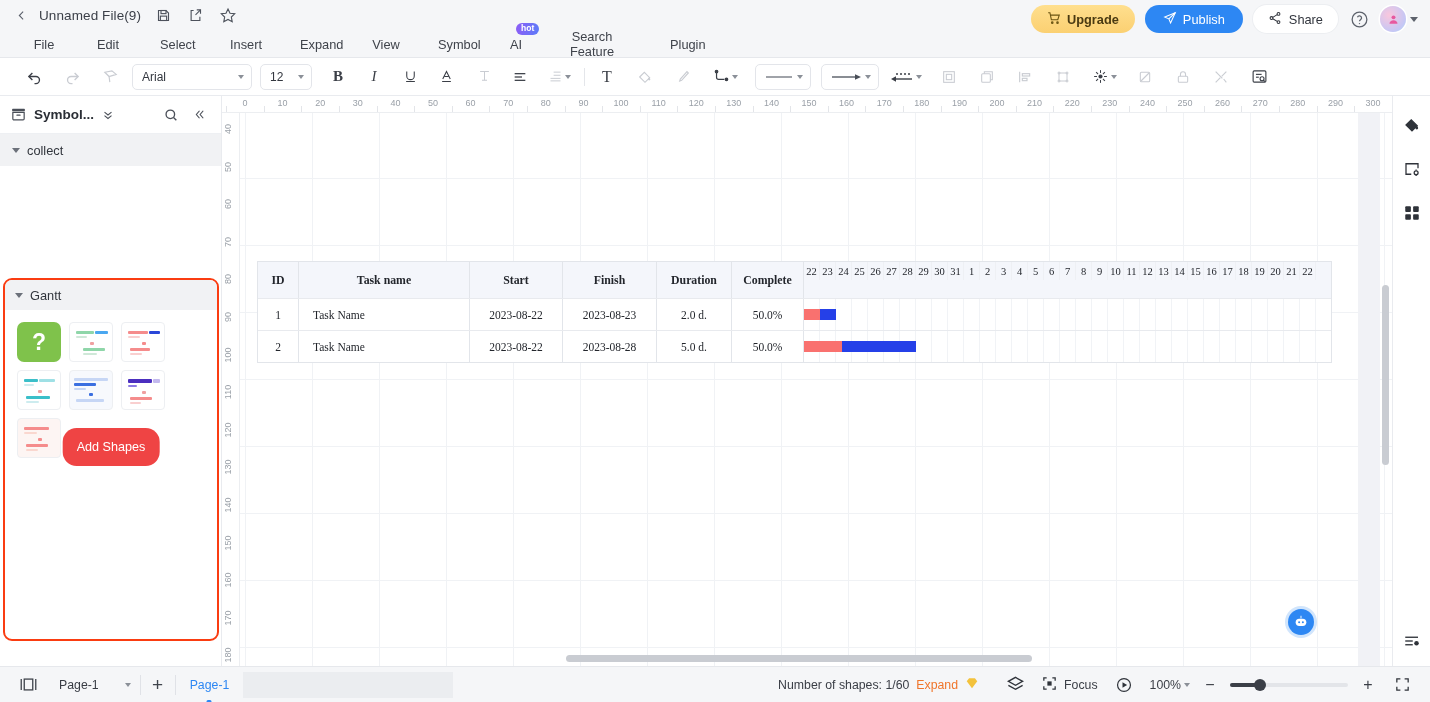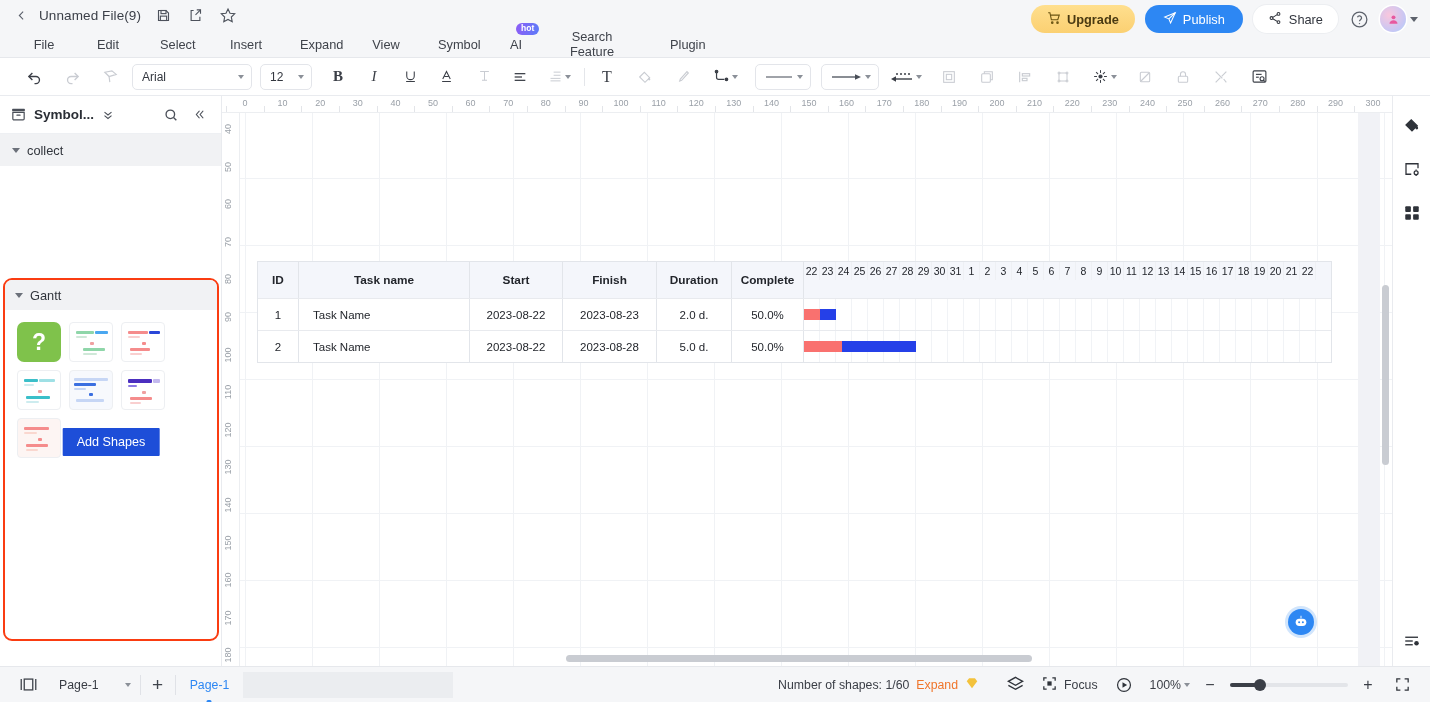--- a/index.html
+++ b/index.html
@@ -137,22 +137,22 @@
     display: flex; align-items: center; justify-content: center;
   }
   .thumb.active::after {
     content: ""; position: absolute; left: 9px; bottom: -8px;
     border-left: 8px solid #7fc24b; border-bottom: 9px solid transparent;
   }
   .qmark { color: #fff; font-size: 23px; font-weight: bold; line-height: 1; }
   .mini { position:absolute; border-radius: 1px; }
   .addshapes {
     position: absolute; left: 50%; transform: translateX(-50%); top: 148px;
-    background: #1d4ed8; color: #fff; font-size: 12.6px; border-radius: 1px;
-    padding: 7px 14px; cursor: pointer; white-space: nowrap;
+    background: #ef4444; color: #fff; font-size: 12.6px; border-radius: 14px;
+    padding: 12px 14px; cursor: pointer; white-space: nowrap;
   }
 
   
   .ruler-h {
     position: absolute; left: 222px; top: 96px; width: 1180px; height: 17px;
     background: #fff; border-bottom: 1px solid #eceef1; overflow: hidden;
   }
   .ruler-v {
     position: absolute; left: 222px; top: 113px; width: 18px; height: 553px;
     background: #fff; border-right: 1px solid #eceef1; overflow: hidden;
@@ -166,20 +166,21 @@
 
   
   .canvas {
     position: absolute; left: 240px; top: 113px; width: 1162px; height: 553px;
     background: #fff; overflow: hidden;
     background-image:
       linear-gradient(to right, #f0f2f5 1px, transparent 1px),
       linear-gradient(to bottom, #f0f2f5 1px, transparent 1px);
     background-size: 67px 67px;
     background-position: 5px -2px;
+    font-family: Liberation Serif, serif;
   }
   .canvas-shade {
     position: absolute; left: 1118px; top: 0; width: 22px; height: 553px;
     background: #f1f2f6;
   }
 
   
   .gantt {
     position: absolute; left: 17px; top: 148px;
     border: 1px solid #e2e5ea; background: #fff;

